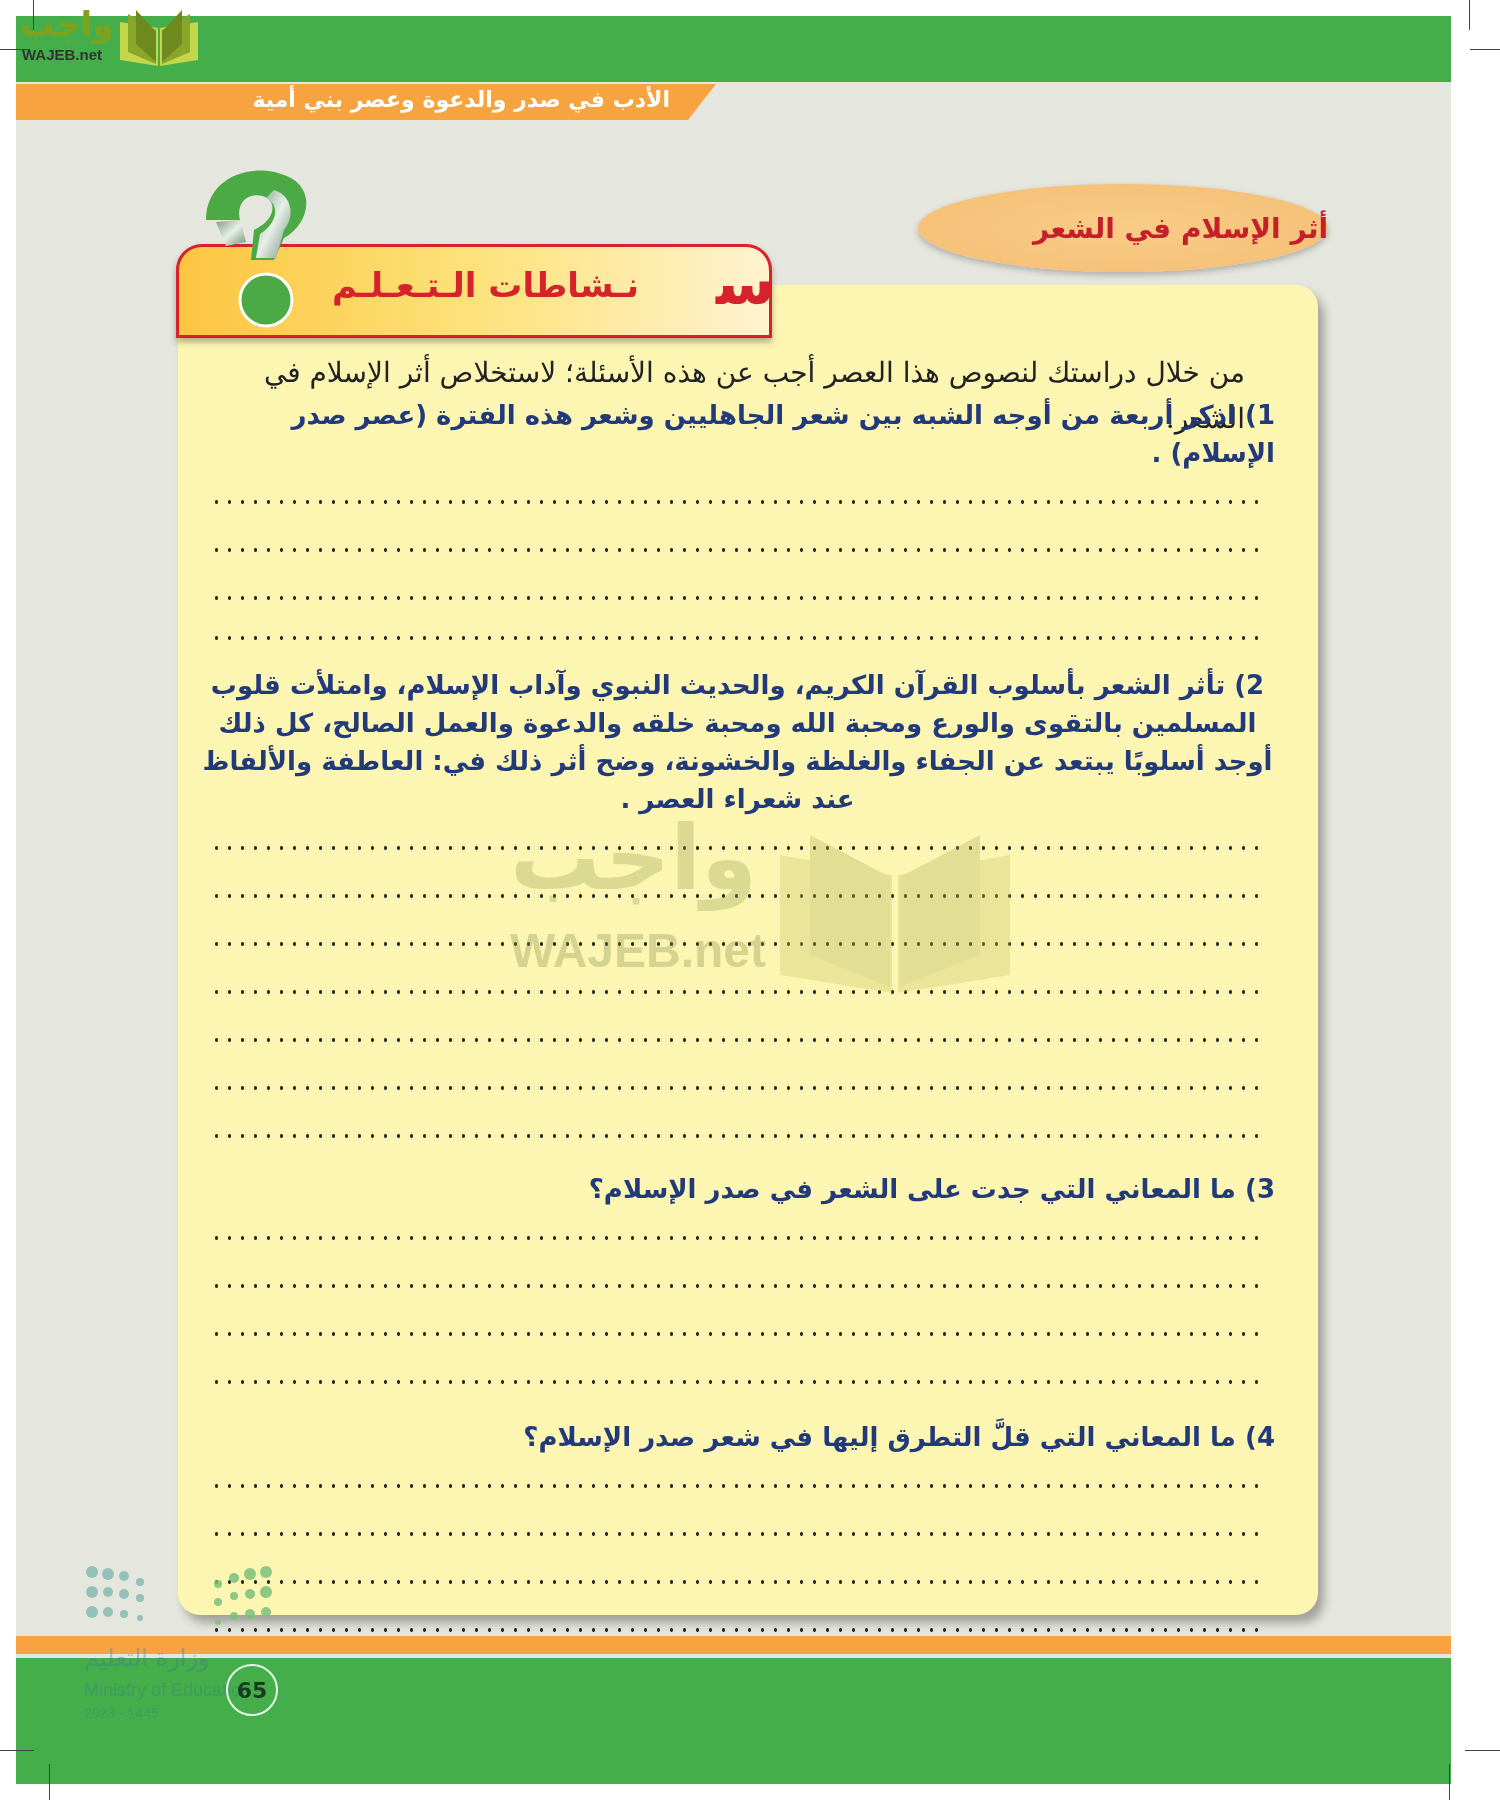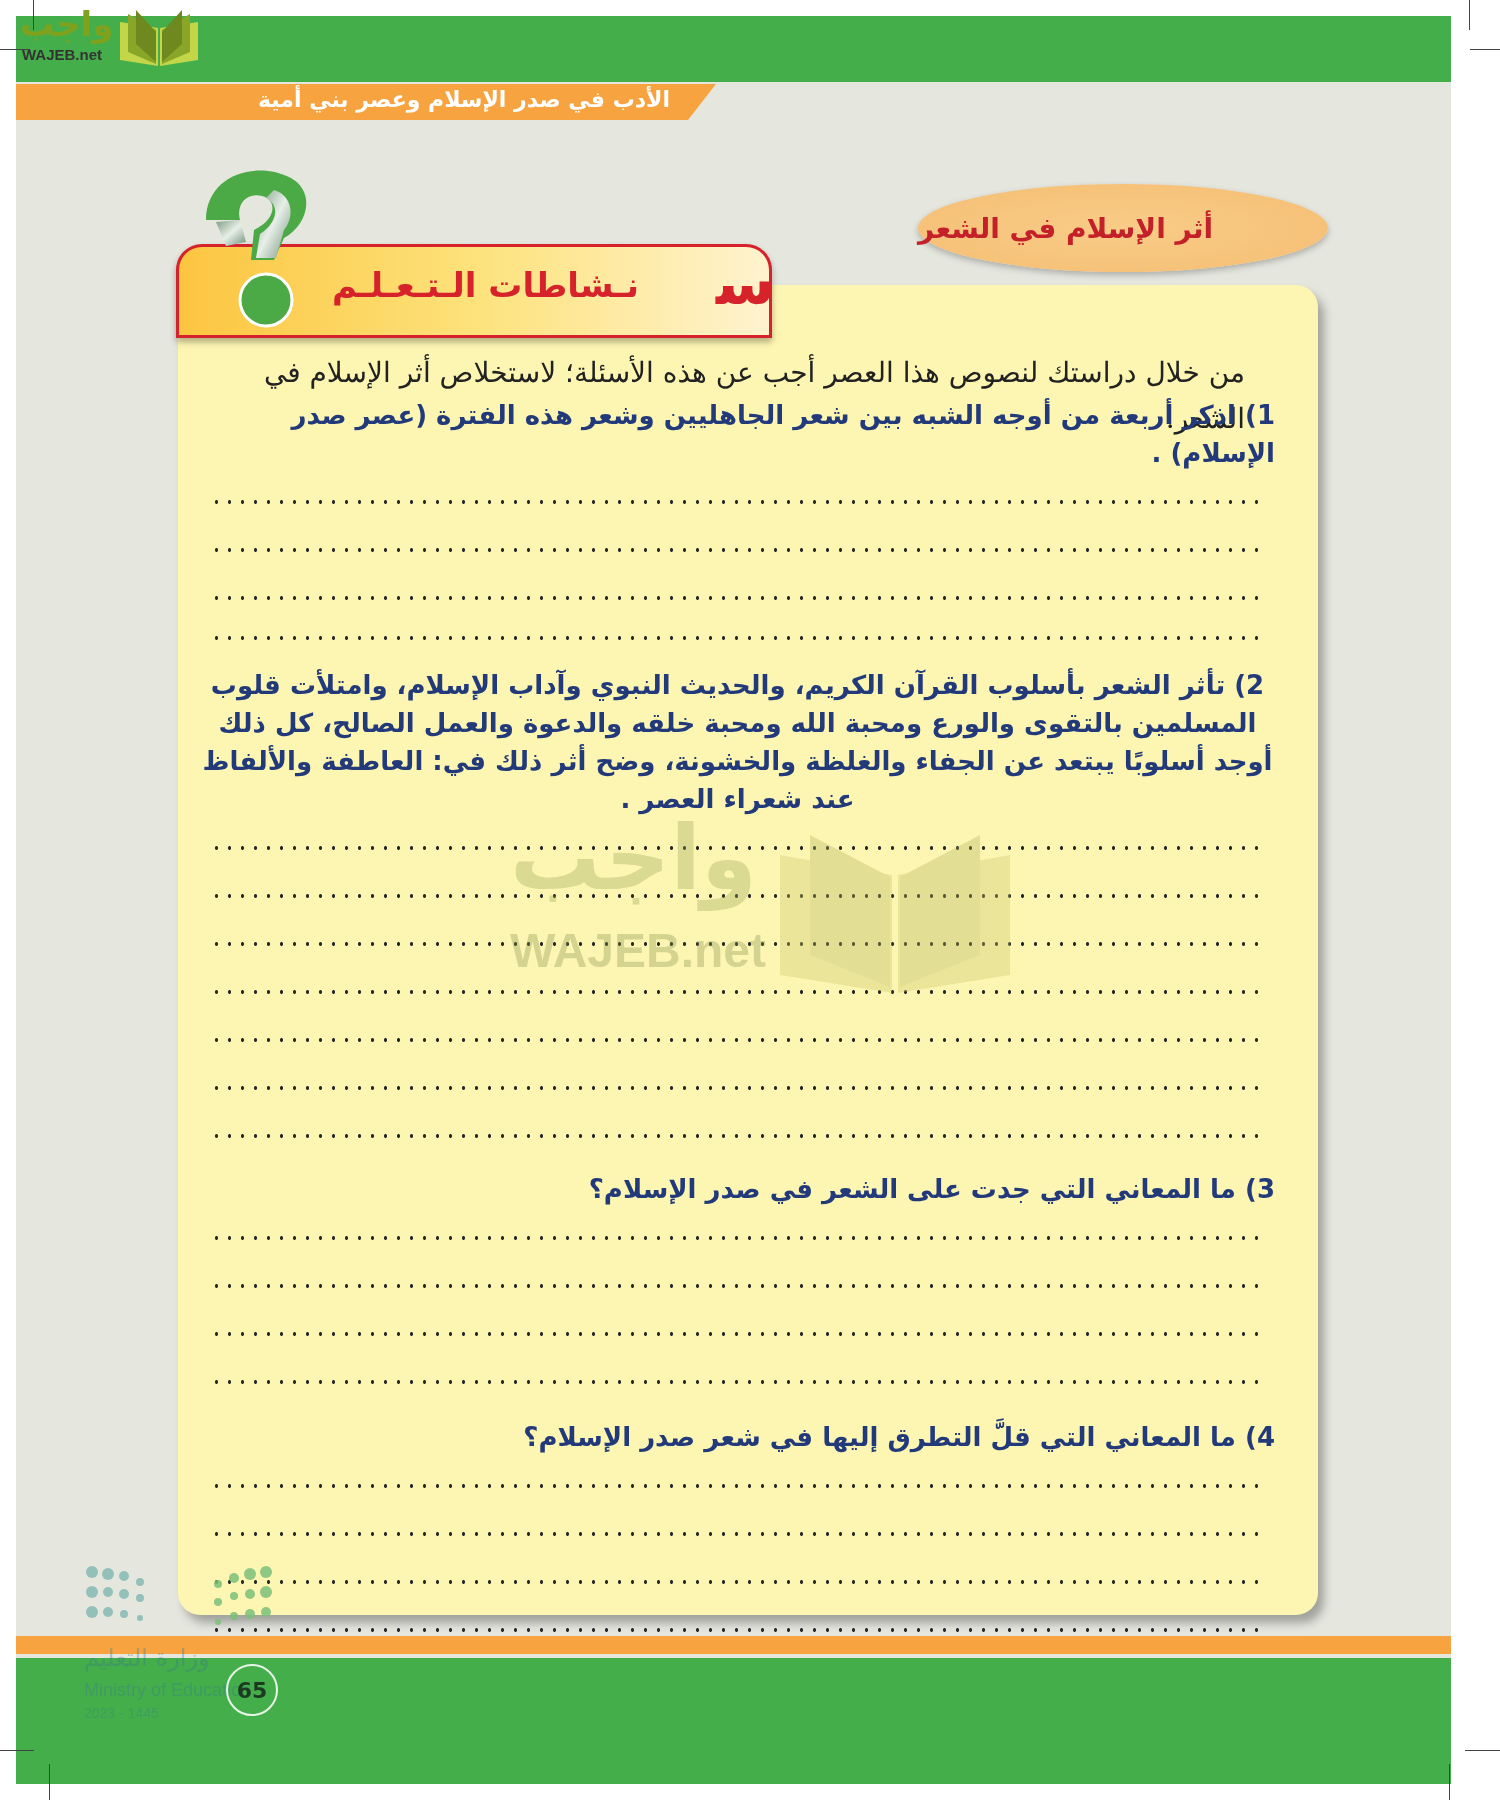--- a/index.html
+++ b/index.html
@@ -32,21 +32,21 @@
   }
   .logo .ar { position: absolute; left: 6px; top: 0; font-size: 34px; font-weight: bold; color: #7fa21e; direction: rtl; }
   .logo .en { position: absolute; left: 8px; top: 42px; font-size: 15px; font-weight: bold; color: #333; font-family: "Liberation Sans", sans-serif; }
   .logo .book { position: absolute; left: 104px; top: 4px; width: 82px; height: 60px; }
 
   .topic-oval {
     position: absolute; left: 918px; top: 184px; width: 410px; height: 88px;
     border-radius: 50%;
     background: radial-gradient(ellipse at center, #f8cc87 0%, #f6c27a 70%, #f0b96e 100%);
     box-shadow: 0 3px 6px rgba(0,0,0,0.25);
-    display: flex; align-items: center; justify-content: flex-end;
+    display: flex; align-items: center; justify-content: flex-start;
     direction: rtl;
   }
   .topic-oval span { color: #c4202a; font-size: 28px; font-weight: bold; }
 
   .activity-box {
     position: absolute; left: 178px; top: 285px; width: 1140px; height: 1330px;
     background: #fdf6b3;
     border-radius: 22px;
     box-shadow: 6px 8px 10px rgba(0,0,0,0.3);
   }
@@ -139,21 +139,21 @@
     <path d="M2 14 L40 20 L40 58 L2 52 Z" fill="#c3d64a"></path>
     <path d="M80 14 L42 20 L42 58 L80 52 Z" fill="#c3d64a"></path>
     <path d="M10 6 L38 22 L38 56 L10 44 Z" fill="#8aa628"></path>
     <path d="M72 6 L44 22 L44 56 L72 44 Z" fill="#8aa628"></path>
     <path d="M18 2 L38 24 L38 54 L18 36 Z" fill="#6e8a1e"></path>
     <path d="M64 2 L44 24 L44 54 L64 36 Z" fill="#6e8a1e"></path>
   </svg>
 </div>
 
 <div class="orange-tab">
-  <span>الأدب في صدر الإسلام وعصر بني أمية</span>
+  <span>الأدب في صدر والدعوة وعصر بني أمية</span>
 </div>
 
 <div class="topic-oval">
   <span>أثر الإسلام في الشعر</span>
 </div>
 
 <div class="activity-box"></div>
 
 <div class="banner">
   <span class="s-glyph">ﺳ</span>

